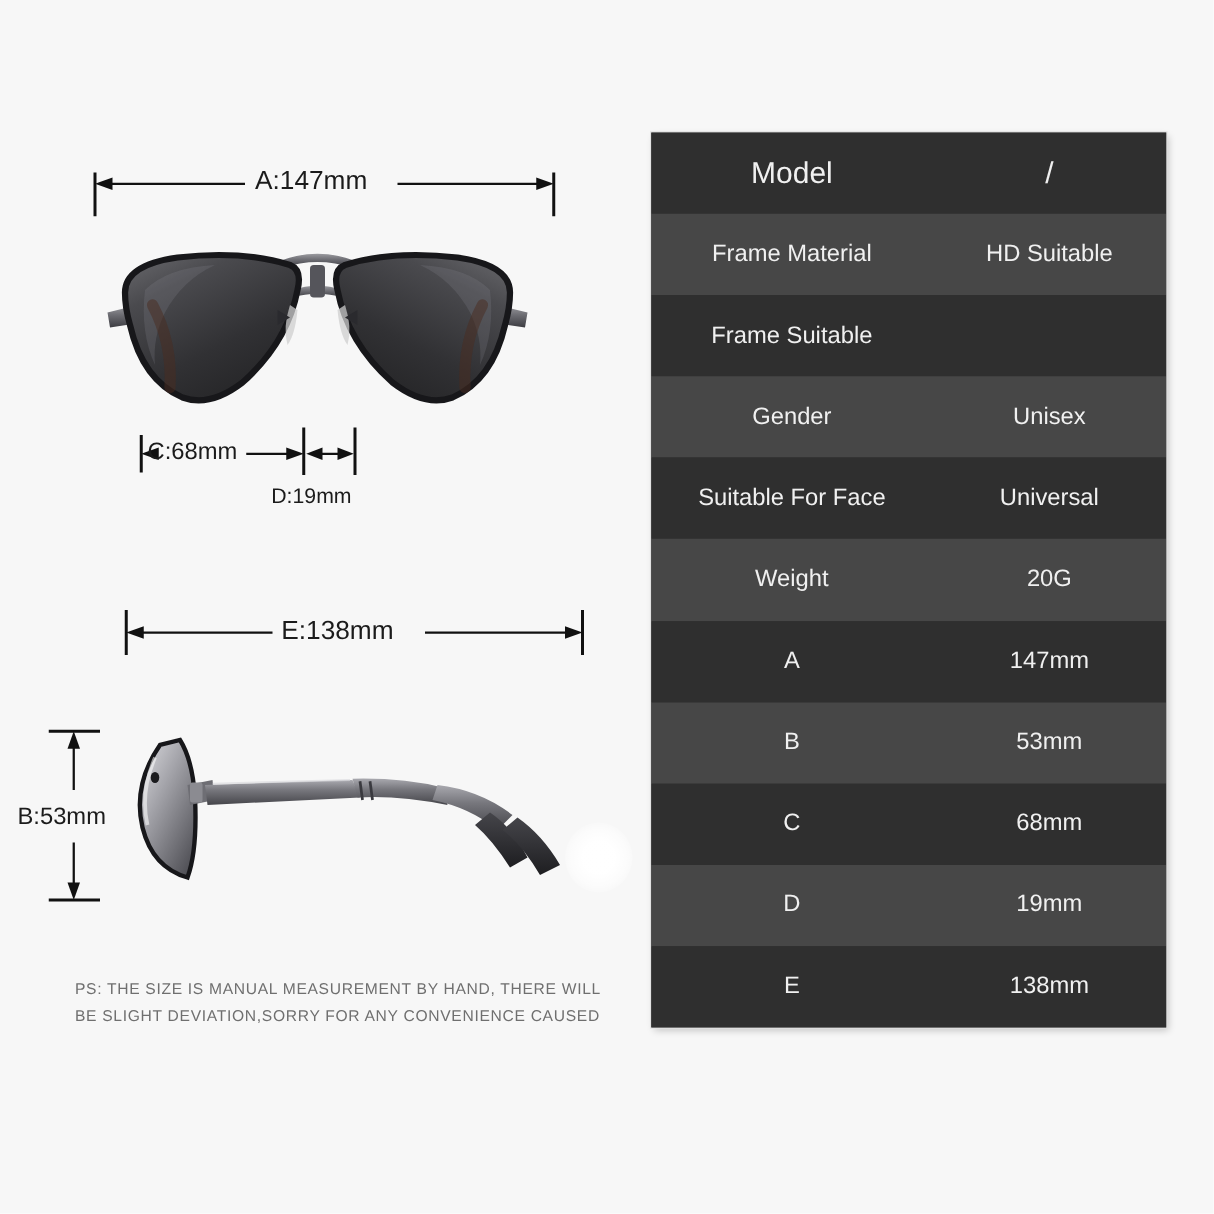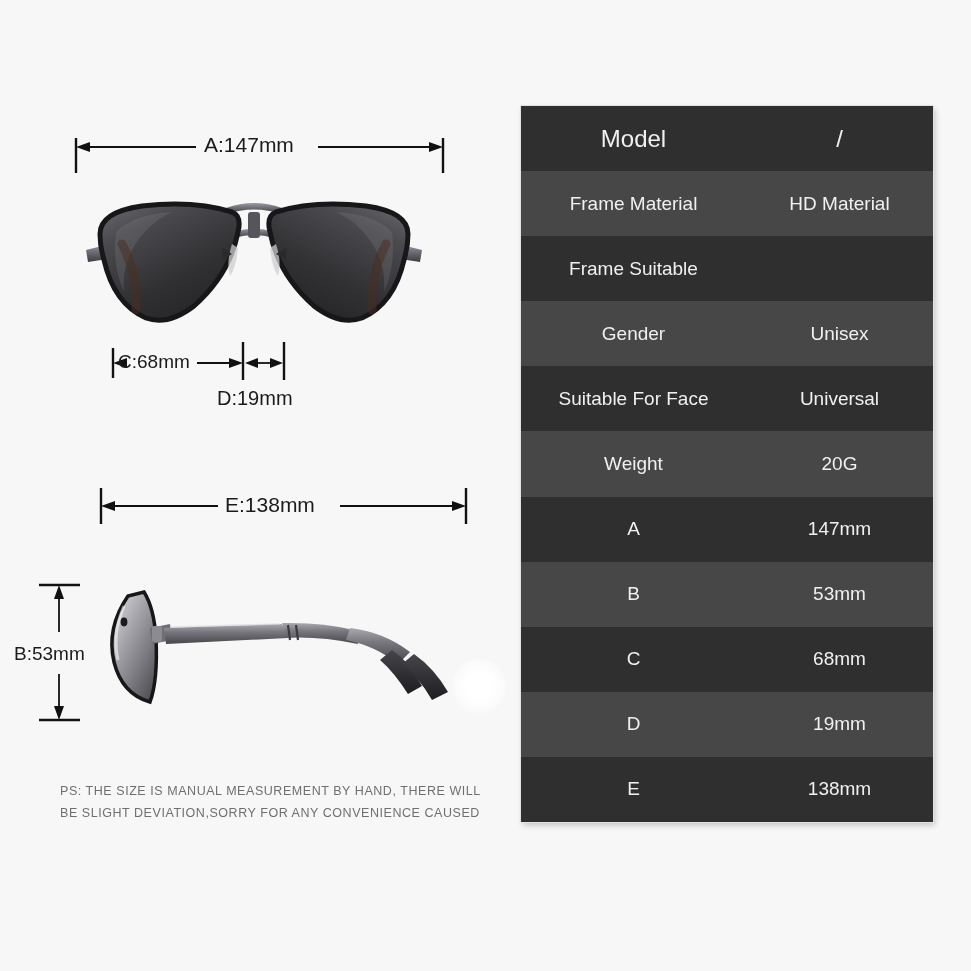--- a/index.html
+++ b/index.html
@@ -38,21 +38,21 @@
     font-size: 21px;
   }
   .label-c {
     left: 118px;
     top: 351px;
     font-size: 19px;
   }
   .label-d {
     left: 217px;
     top: 387px;
-    font-size: 20px;
+    font-size: 17px;
   }
   .label-e {
     left: 225px;
     top: 493px;
     font-size: 21px;
   }
   .label-b {
     left: 14px;
     top: 643px;
     font-size: 19px;
@@ -306,21 +306,21 @@
 
   <div class="spec-table">
 
     <div class="spec-row dark header">
       <div class="cell-label">Model</div>
       <div class="cell-value">/</div>
     </div>
 
     <div class="spec-row light">
       <div class="cell-label">Frame Material</div>
-      <div class="cell-value">HD Material</div>
+      <div class="cell-value">HD Suitable</div>
     </div>
 
     <div class="spec-row dark">
       <div class="cell-label">Frame Suitable</div>
     </div>
 
     <div class="spec-row light">
       <div class="cell-label">Gender</div>
       <div class="cell-value">Unisex</div>
     </div>

